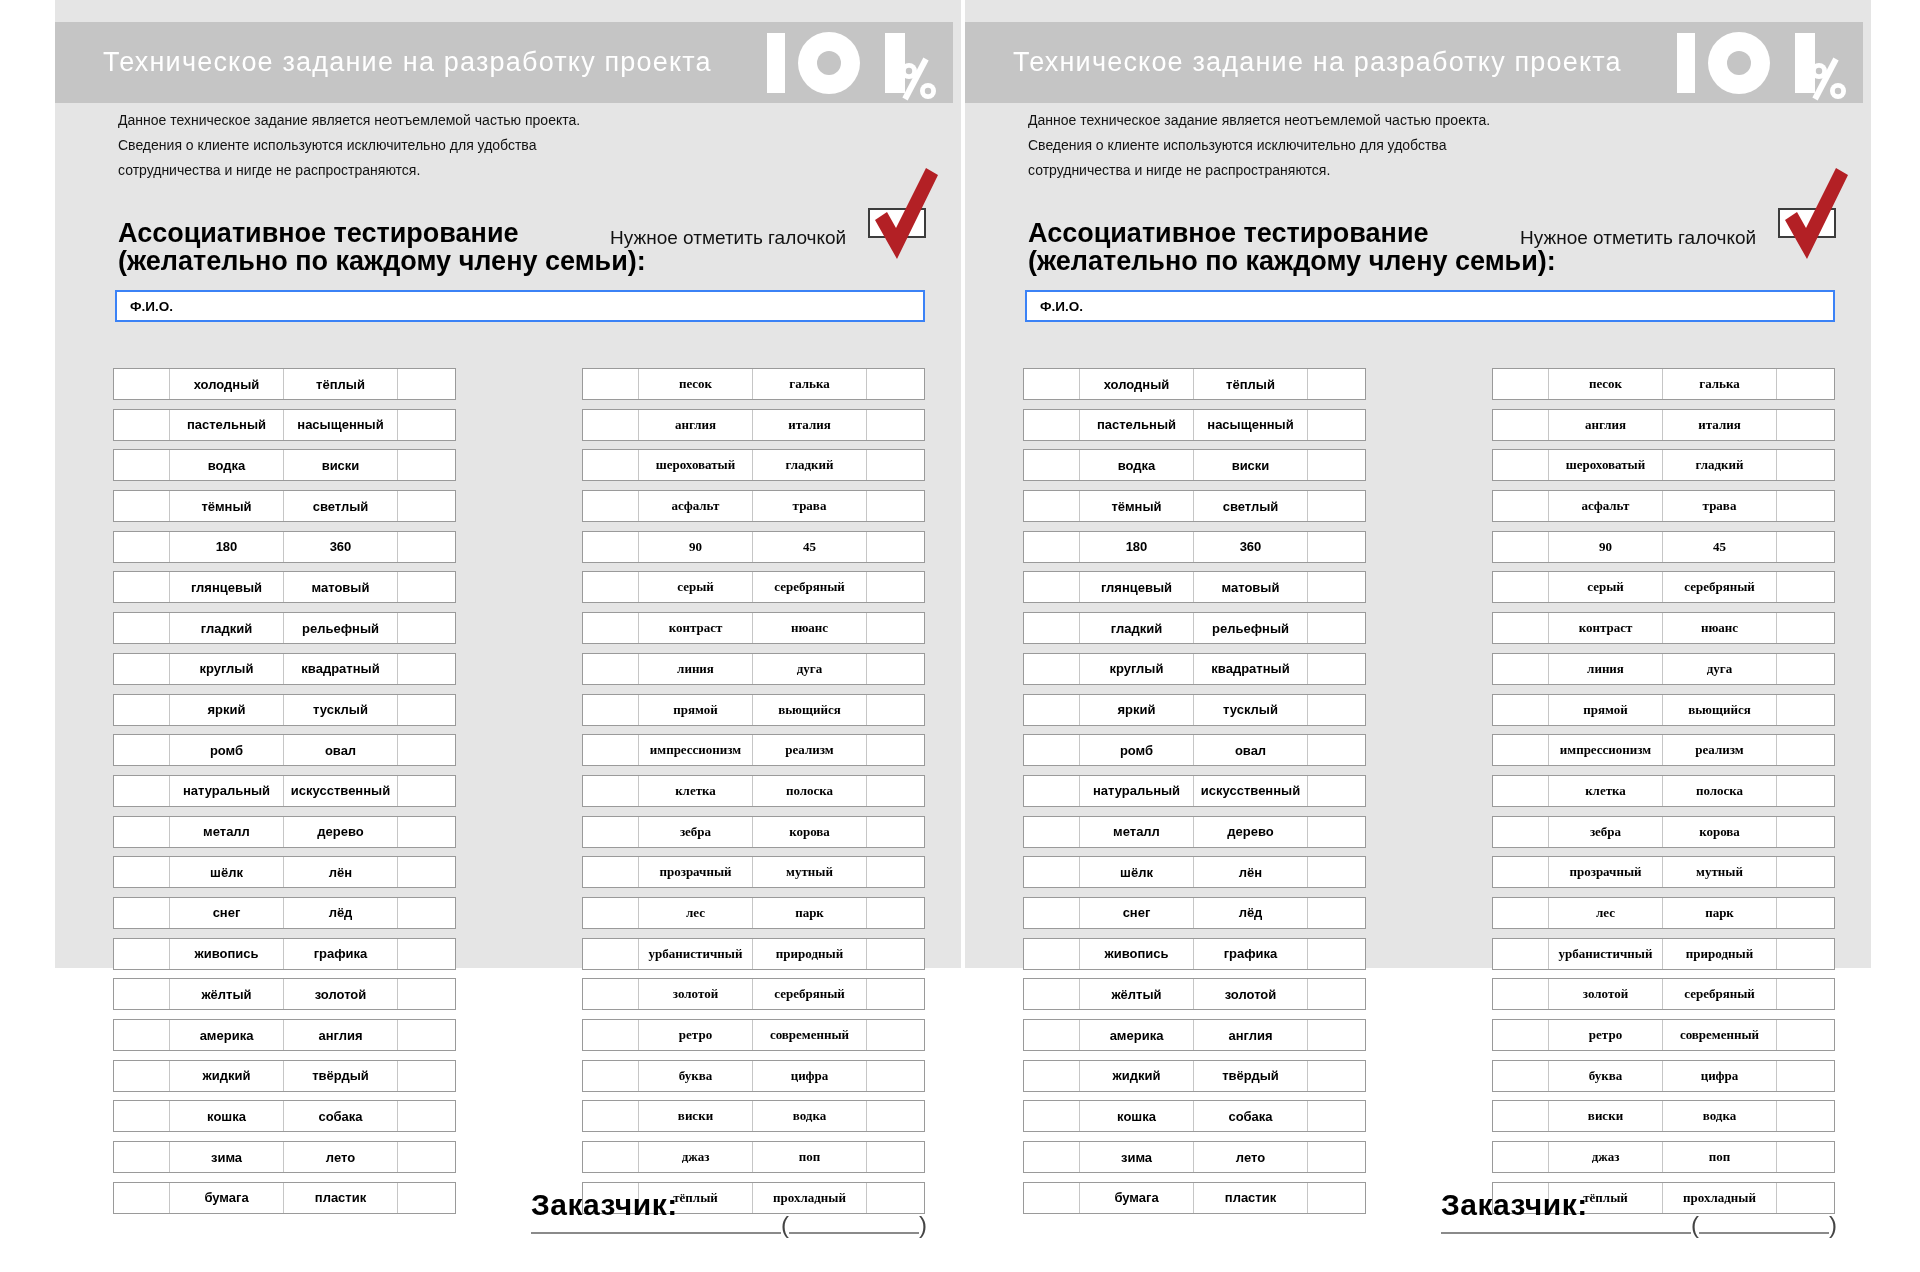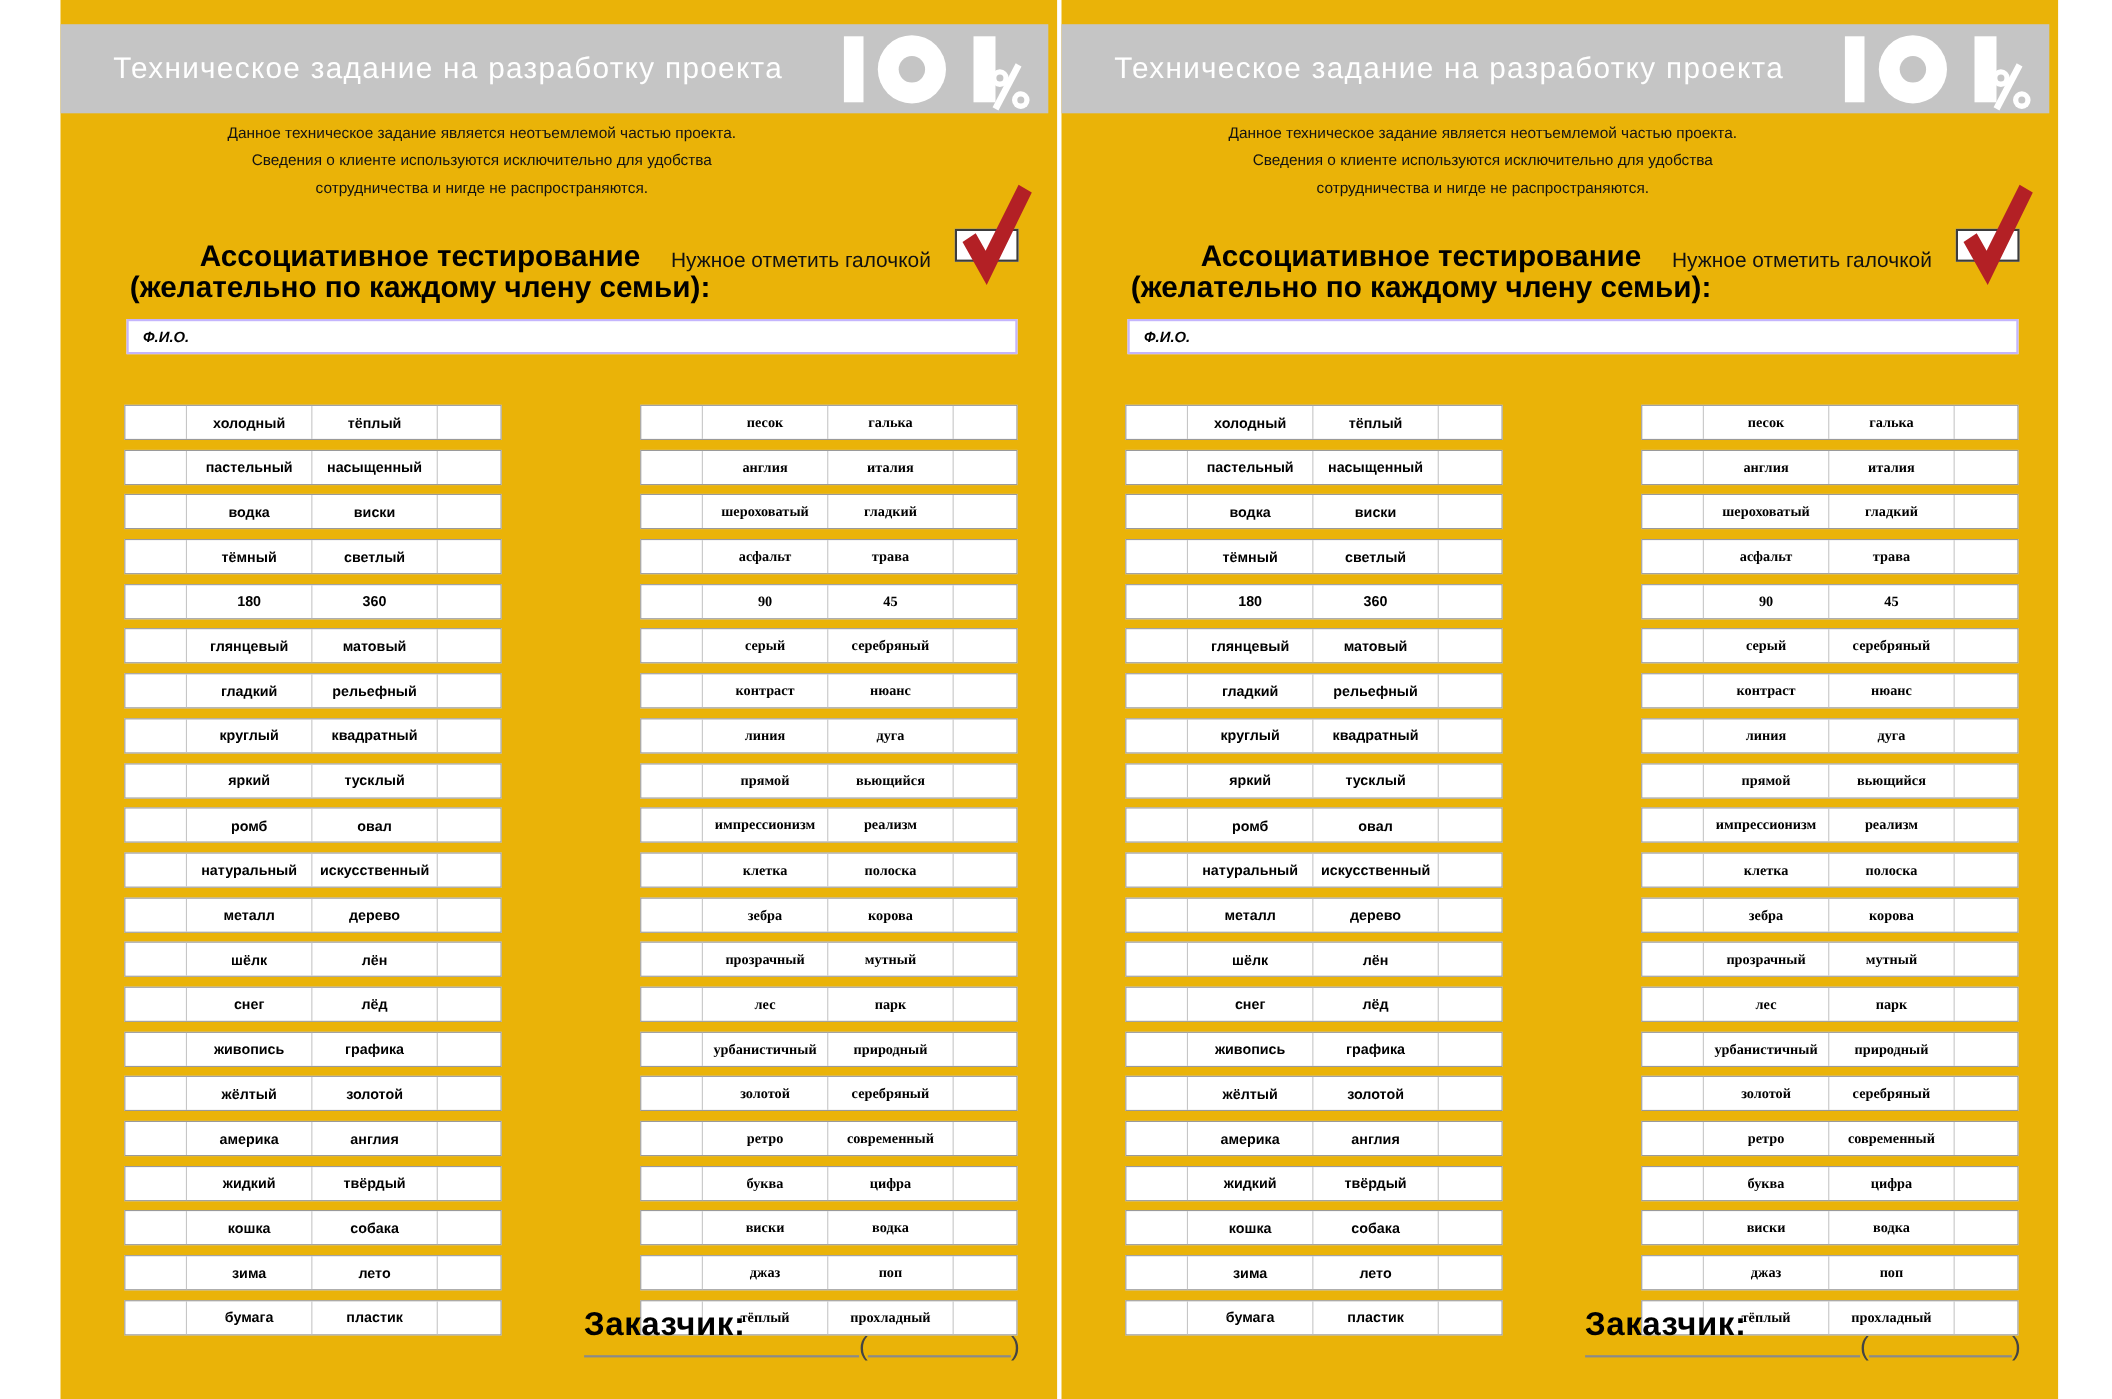--- a/index.html
+++ b/index.html
@@ -1,38 +1,38 @@
 <!DOCTYPE html>
 <html><head>
 <meta charset="utf-8">
 <style>
   html,body{margin:0;padding:0;background:#fff;}
   body{width:1920px;height:1272px;font-family:"Liberation Sans",sans-serif;overflow:hidden;}
   #pages{position:relative;width:1920px;height:1272px;background:#fff;}
-  .page{position:absolute;top:0;width:906px;height:1272px;background:#eab308;text-align:center;}
+  .page{position:absolute;top:0;width:906px;height:968px;background:#e5e5e5;}
   .page:nth-of-type(1){left:55px;}
   .page:nth-of-type(2){left:965px;}
 
   .bar{position:absolute;left:0;top:22px;width:898px;height:81px;background:#c5c5c5;}
   .bar-title{position:absolute;left:48px;top:0;height:81px;line-height:81px;
              font-size:27px;font-weight:400;color:#ffffff;letter-spacing:1.2px;white-space:nowrap;}
   .logo{position:absolute;right:14px;top:5px;width:172px;height:74px;}
 
   .intro{position:absolute;left:63px;top:108px;width:640px;
          font-size:14px;line-height:25px;color:#121212;}
 
   .assoc-h{position:absolute;left:63px;top:219px;font-size:27px;font-weight:bold;
            line-height:28px;color:#000;}
   .note{position:absolute;left:555px;top:227px;font-size:19px;color:#111;white-space:nowrap;}
   .checkbox{position:absolute;left:813px;top:208px;width:58px;height:30px;
             border:2px solid #3c3c3c;background:#fff;box-sizing:border-box;}
   .checkbox svg{position:absolute;left:-1px;top:-44px;width:72px;height:94px;overflow:visible;}
 
   .fio{position:absolute;left:60px;top:290px;width:810px;height:32px;
-       border:2px solid #c4b5fd;box-sizing:border-box;background:#fff;font-style:italic;}
+       border:2px solid #3b82f6;box-sizing:border-box;background:#fff;}
   .fio span{position:absolute;left:13px;top:7px;font-size:13.5px;font-weight:bold;color:#000;}
 
   .table{position:absolute;top:368px;width:343px;}
   .table.tleft{left:58px;}
   .table.tright{left:527px;font-family:Liberation Serif, serif;}
   .row{display:grid;grid-template-columns:55px 1fr 1fr 58px;height:30px;
        margin-bottom:8.7px;border:1px solid #9a9a9a;background:#fff;box-sizing:content-box;}
   .cell{display:flex;align-items:center;justify-content:center;}
   .cell.word{font-size:13px;font-weight:bold;color:#000;border-left:1px solid #c6c6c6;white-space:nowrap;}
   .cell.check.last{border-left:1px solid #c6c6c6;}

